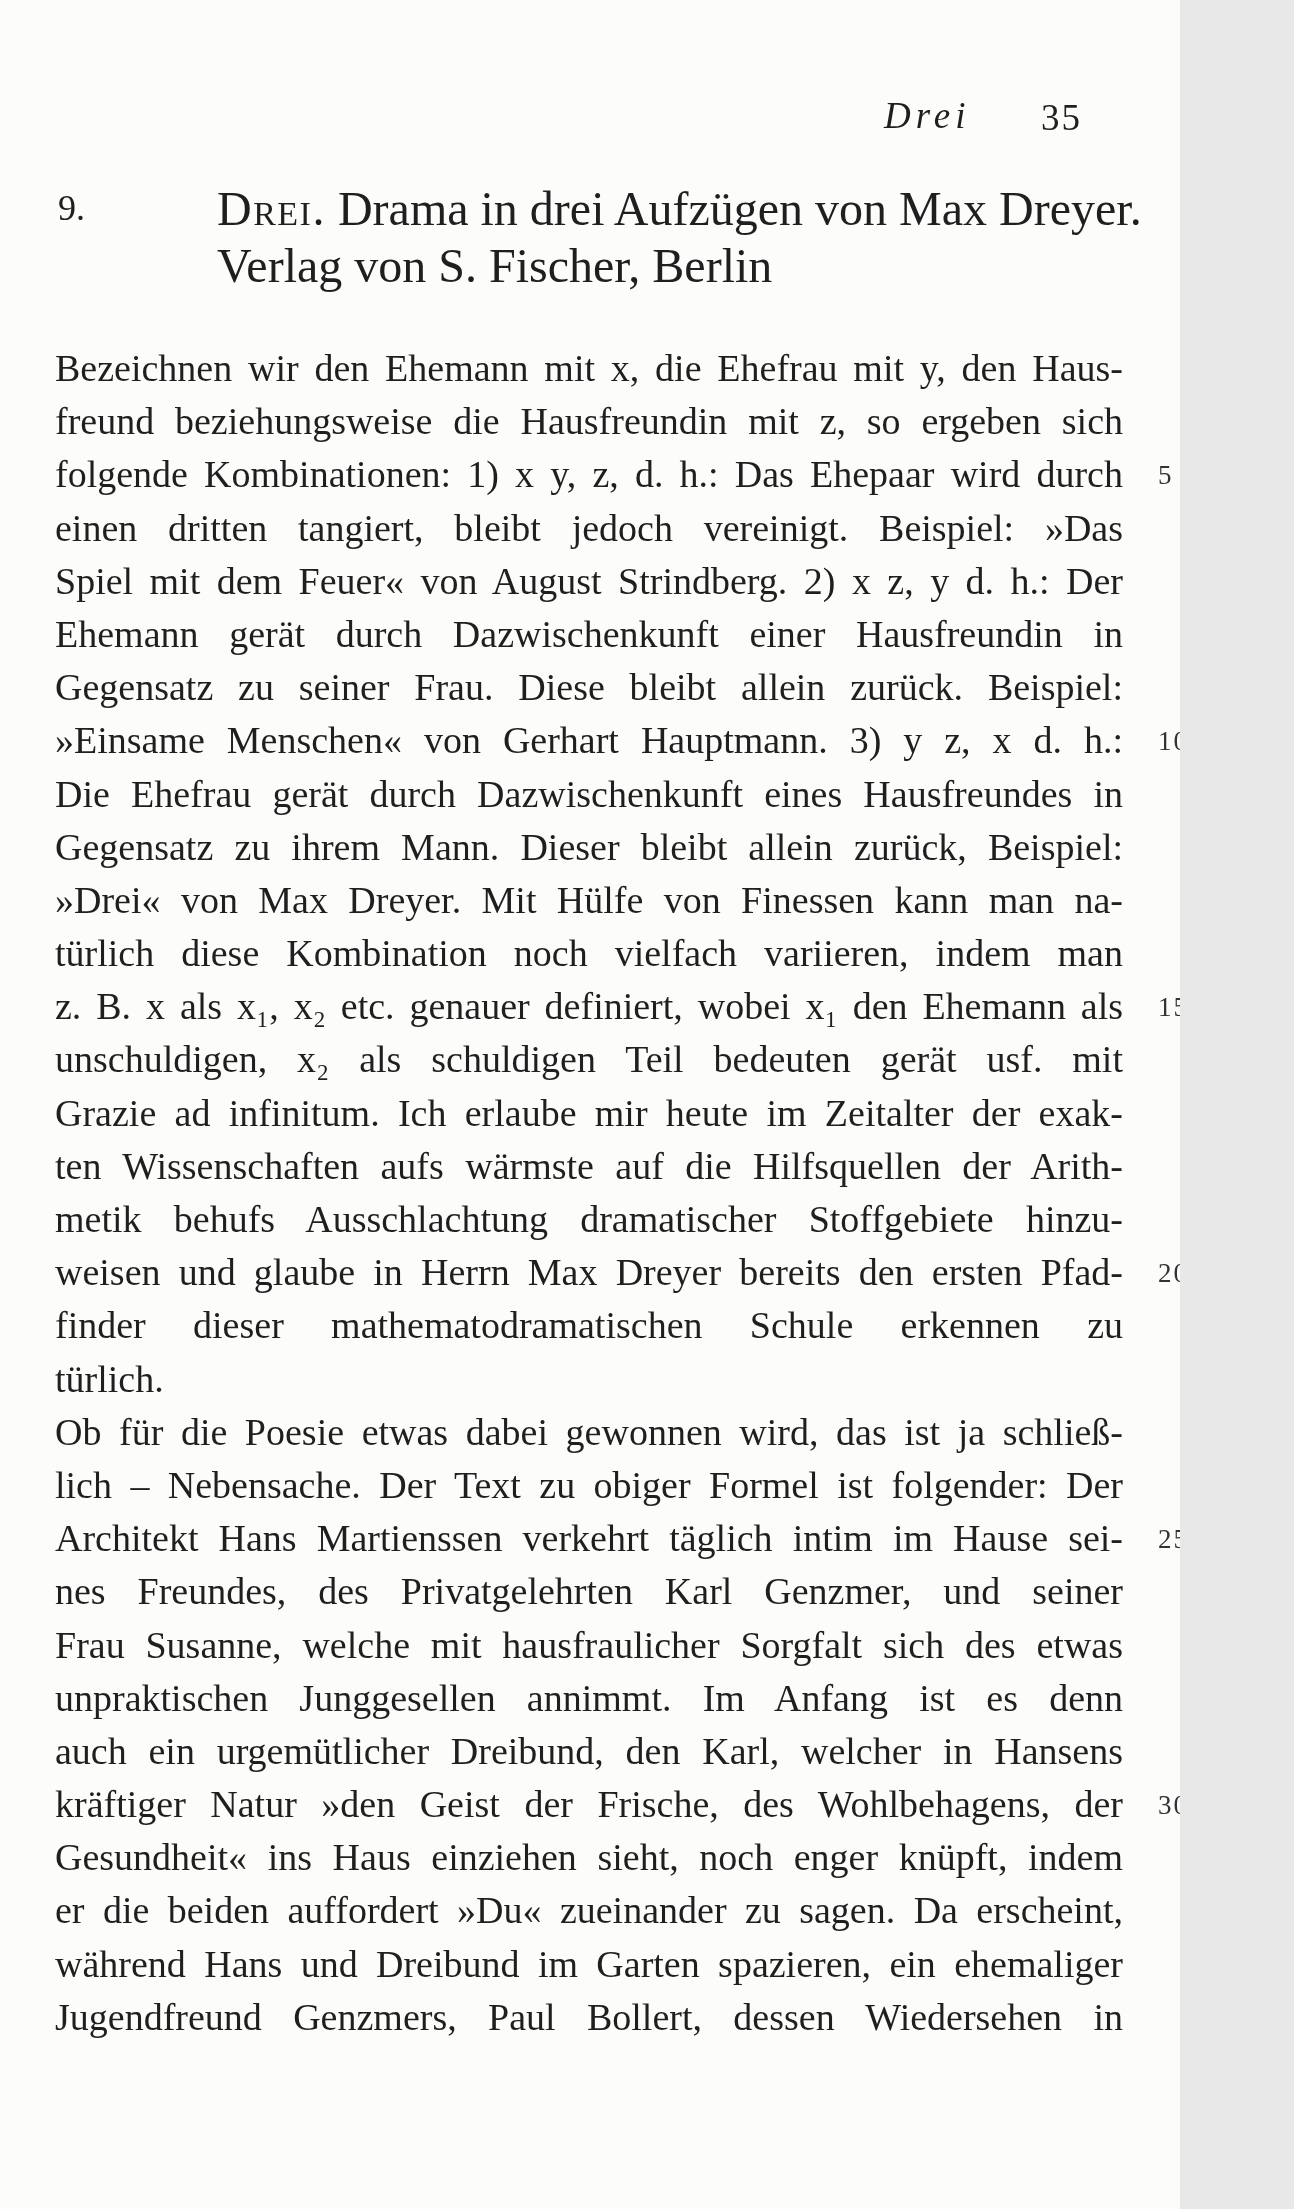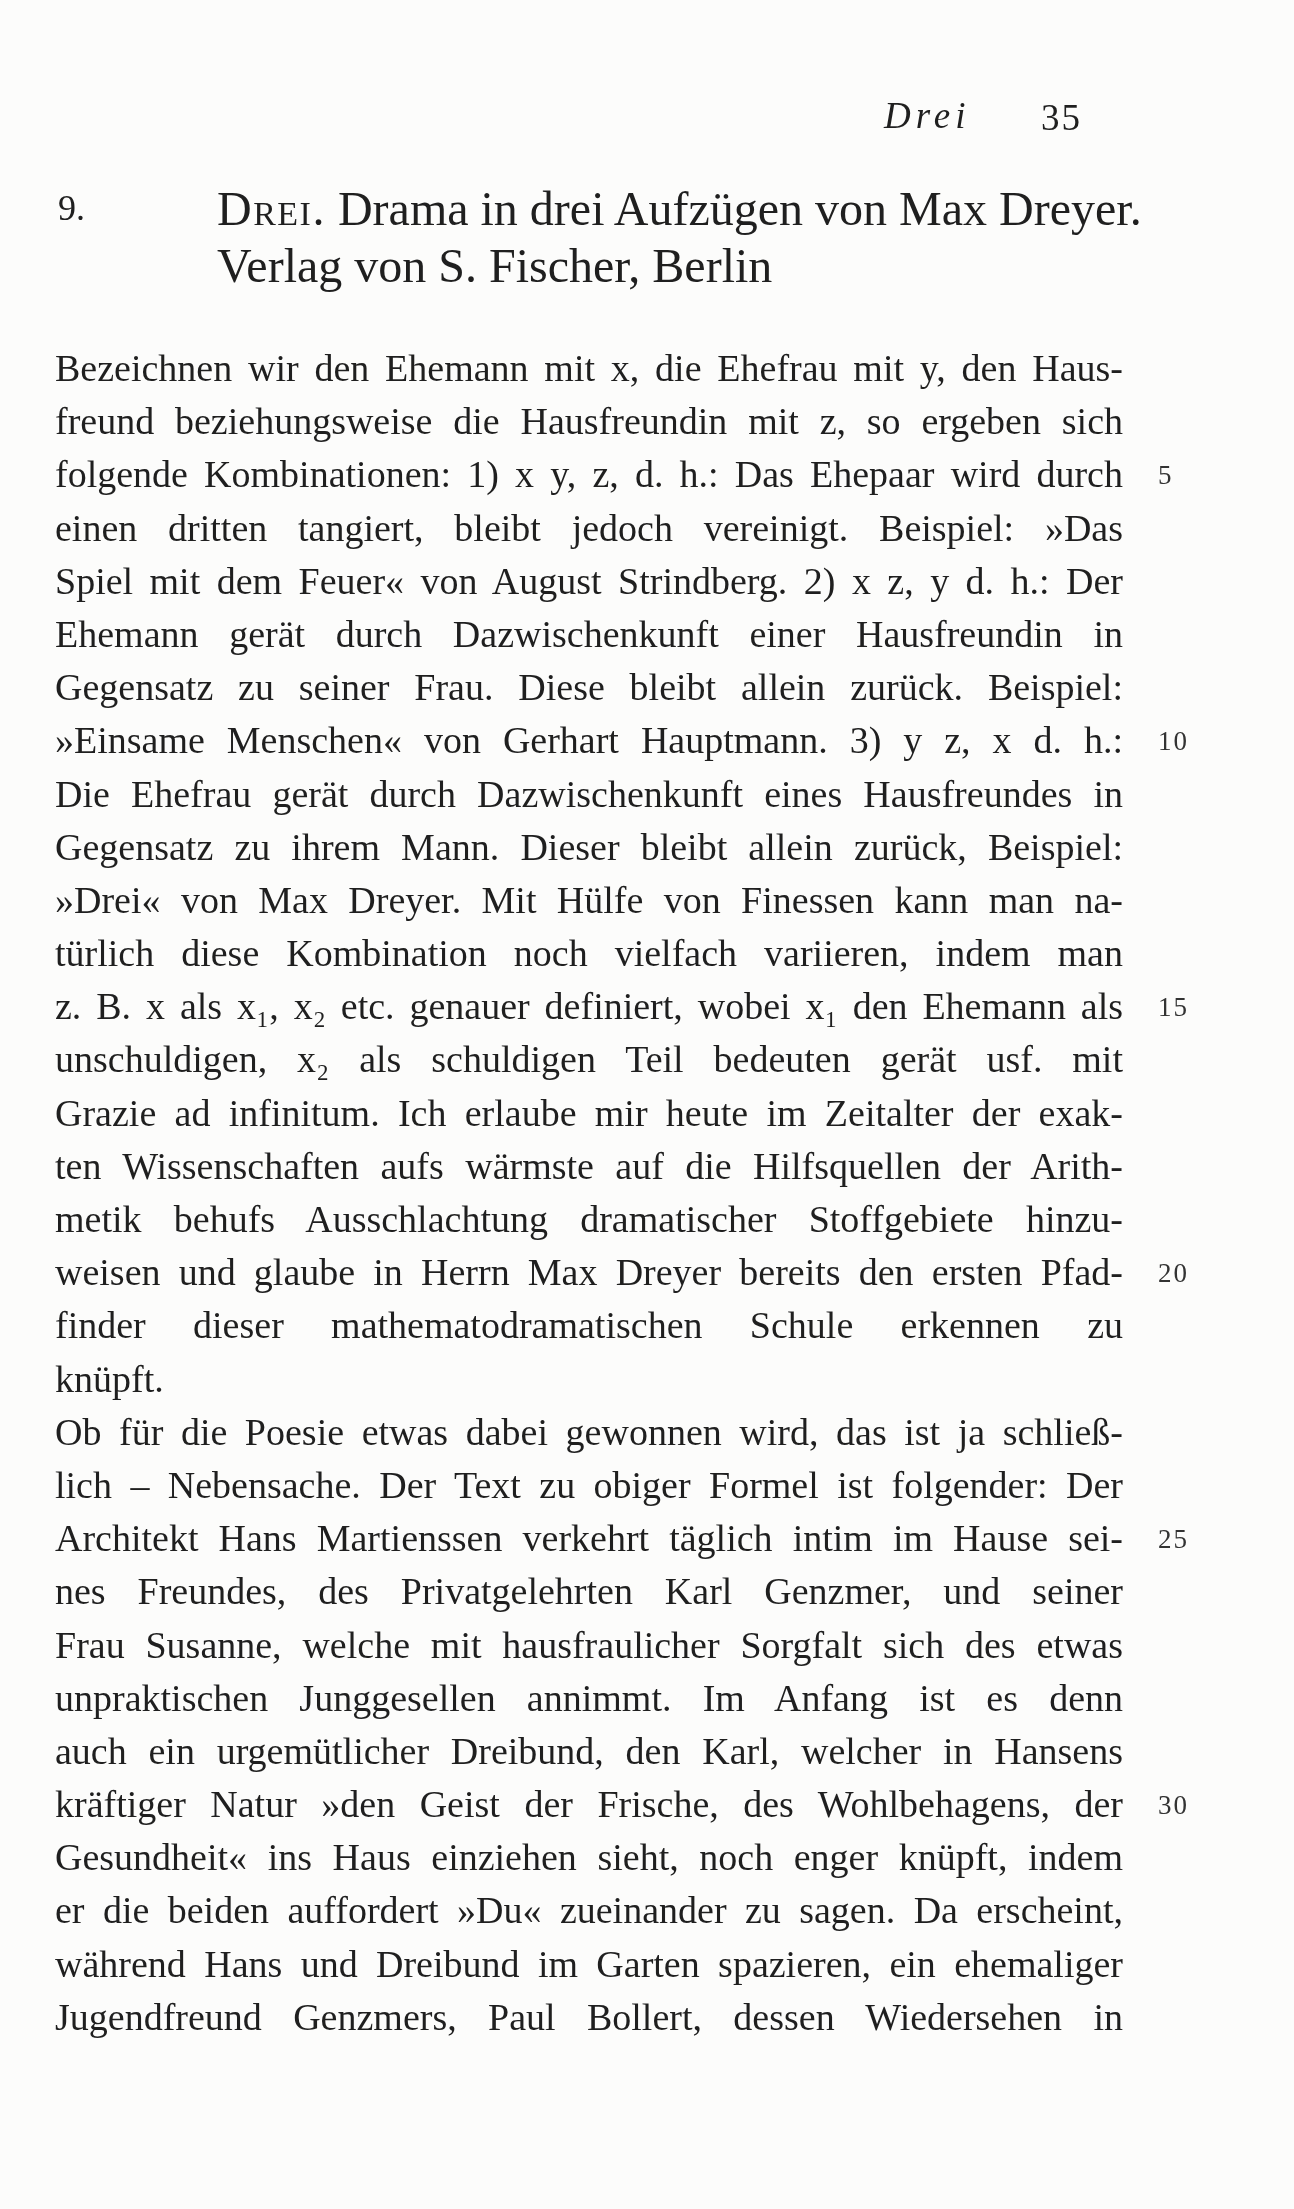--- a/index.html
+++ b/index.html
@@ -1,18 +1,18 @@
 <!DOCTYPE html>
 <html lang="de"><head>
 <meta charset="utf-8">
 <style>
   html, body { margin: 0; padding: 0; background: #e8e8e8; }
   .page {
     position: relative;
-    width: 1294px;
+    width: 1180px;
     height: 2209px;
     background: #fcfcfb;
     font-family: "Liberation Serif", "DejaVu Serif", serif;
     color: #1f1f1f;
     overflow: hidden;
   }
   .running-head {
     position: absolute;
     top: 94px;
     left: 884px;
@@ -111,21 +111,21 @@
       <div class="line"><span class="line-text">Gegensatz zu ihrem Mann. Dieser bleibt allein zurück, Beispiel:</span></div>
       <div class="line"><span class="line-text">»Drei« von Max Dreyer. Mit Hülfe von Finessen kann man na-</span></div>
       <div class="line"><span class="line-text">türlich diese Kombination noch vielfach variieren, indem man</span></div>
       <div class="line"><span class="line-text">z. B. x als x₁, x₂ etc. genauer definiert, wobei x₁ den Ehemann als</span><span class="line-num">15</span></div>
       <div class="line"><span class="line-text">unschuldigen, x₂ als schuldigen Teil bedeuten gerät usf. mit</span></div>
       <div class="line"><span class="line-text">Grazie ad infinitum. Ich erlaube mir heute im Zeitalter der exak-</span></div>
       <div class="line"><span class="line-text">ten Wissenschaften aufs wärmste auf die Hilfsquellen der Arith-</span></div>
       <div class="line"><span class="line-text">metik behufs Ausschlachtung dramatischer Stoffgebiete hinzu-</span></div>
       <div class="line"><span class="line-text">weisen und glaube in Herrn Max Dreyer bereits den ersten Pfad-</span><span class="line-num">20</span></div>
       <div class="line"><span class="line-text">finder dieser mathematodramatischen Schule erkennen zu</span></div>
-      <div class="line left"><span class="line-text">knüpft.</span></div>
+      <div class="line left"><span class="line-text">türlich.</span></div>
       <div class="line"><span class="line-text">Ob für die Poesie etwas dabei gewonnen wird, das ist ja schließ-</span></div>
       <div class="line"><span class="line-text">lich – Nebensache. Der Text zu obiger Formel ist folgender: Der</span></div>
       <div class="line"><span class="line-text">Architekt Hans Martienssen verkehrt täglich intim im Hause sei-</span><span class="line-num">25</span></div>
       <div class="line"><span class="line-text">nes Freundes, des Privatgelehrten Karl Genzmer, und seiner</span></div>
       <div class="line"><span class="line-text">Frau Susanne, welche mit hausfraulicher Sorgfalt sich des etwas</span></div>
       <div class="line"><span class="line-text">unpraktischen Junggesellen annimmt. Im Anfang ist es denn</span></div>
       <div class="line"><span class="line-text">auch ein urgemütlicher Dreibund, den Karl, welcher in Hansens</span></div>
       <div class="line"><span class="line-text">kräftiger Natur »den Geist der Frische, des Wohlbehagens, der</span><span class="line-num">30</span></div>
       <div class="line"><span class="line-text">Gesundheit« ins Haus einziehen sieht, noch enger knüpft, indem</span></div>
       <div class="line"><span class="line-text">er die beiden auffordert »Du« zueinander zu sagen. Da erscheint,</span></div>

